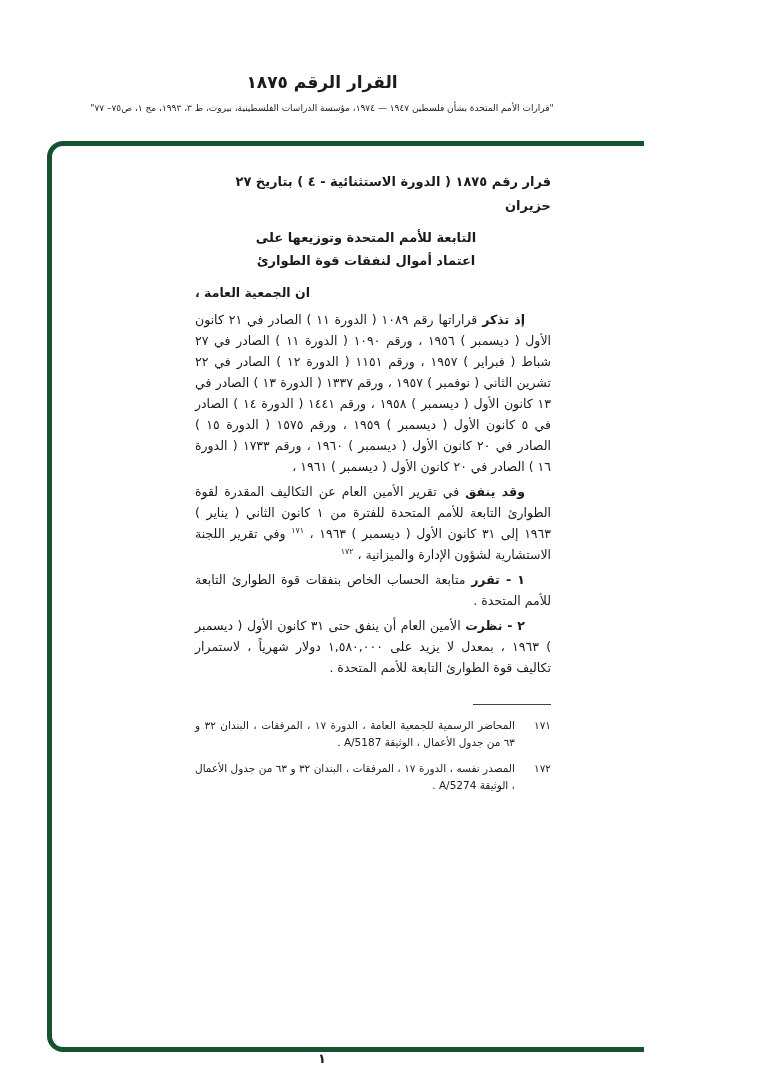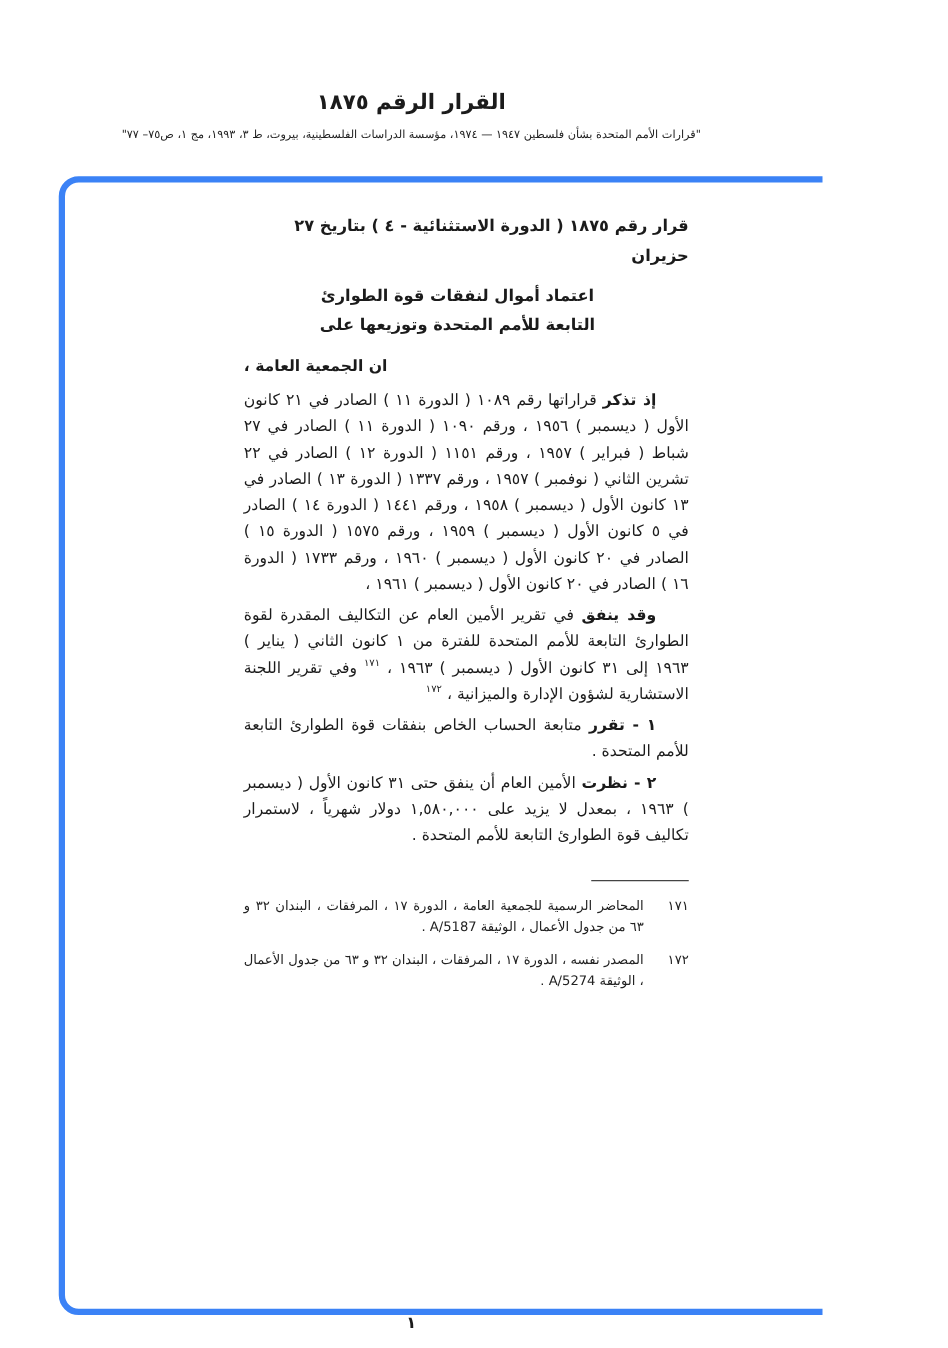--- a/index.html
+++ b/index.html
@@ -1,30 +1,30 @@
 <!DOCTYPE html>
 <html><head>
 <meta charset="utf-8">
 <style>
   html, body { margin:0; padding:0; background:#ffffff; }
   .page {
     position:relative; width:644px; height:1078px; background:#ffffff;
-    font-family:"DejaVu Sans", sans-serif; color:#1b1b1b; overflow:hidden;padding-left:14px;
+    font-family:"DejaVu Sans", sans-serif; color:#1b1b1b; overflow:hidden;
   }
   .doc-title {
     position:absolute; top:72px; left:0; width:100%; text-align:center;
     direction:rtl; font-size:17px; font-weight:bold;
   }
   .doc-source {
     position:absolute; top:103px; left:0; width:100%; text-align:center;
     direction:rtl; font-size:9px; color:#222;
   }
   .green-box {
     position:absolute; left:47px; top:141px; width:665px; height:901px;
-    border:5px solid #3b82f6; border-radius:16px; background:#ffffff;
+    border:5px solid #14532d; border-radius:16px; background:#ffffff;
   }
   .box-inner {
     position:absolute; top:24px; right:166px; width:356px; direction:rtl;
   }
   .res-title { font-weight:bold; font-size:13px; line-height:24px; text-align:right; margin-bottom:4px; }
   .res-subject { font-weight:bold; font-size:13px; line-height:23px; text-align:center; margin:8px 14px 10px 0; }
   .opening { font-weight:bold; font-size:12.5px; line-height:21px; text-align:left; margin-bottom:6px; }
   .para { font-size:12.5px; line-height:21px; text-align:justify; text-indent:26px; margin:0 0 4px 0; }
   .bold { font-weight:bold; }
   sup.fn-ref { font-size:8px; line-height:0; }
@@ -47,22 +47,22 @@
   <div class="doc-source">"قرارات الأمم المتحدة بشأن فلسطين ١٩٤٧ — ١٩٧٤، مؤسسة الدراسات الفلسطينية، بيروت، ط ٣، ١٩٩٣، مج ١، ص٧٥– ٧٧"</div>
 
   <div class="green-box">
     <div class="box-inner">
 
       <div class="res-title">
         <div>قرار رقم ١٨٧٥ ( الدورة الاستثنائية - ٤ ) بتاريخ ٢٧ حزيران</div>
       </div>
 
       <div class="res-subject">
+        <div>التابعة للأمم المتحدة وتوزيعها على</div>
         <div>اعتماد أموال لنفقات قوة الطوارئ</div>
-        <div>التابعة للأمم المتحدة وتوزيعها على</div>
       </div>
 
       <div class="opening">ان الجمعية العامة ،</div>
 
       <p class="para"><span class="bold">إذ تذكر</span><span> قراراتها رقم ١٠٨٩ ( الدورة ١١ ) الصادر في ٢١ كانون الأول ( ديسمبر ) ١٩٥٦ ، ورقم ١٠٩٠ ( الدورة ١١ ) الصادر في ٢٧ شباط ( فبراير ) ١٩٥٧ ، ورقم ١١٥١ ( الدورة ١٢ ) الصادر في ٢٢ تشرين الثاني ( نوفمبر ) ١٩٥٧ ، ورقم ١٣٣٧ ( الدورة ١٣ ) الصادر في ١٣ كانون الأول ( ديسمبر ) ١٩٥٨ ، ورقم ١٤٤١ ( الدورة ١٤ ) الصادر في ٥ كانون الأول ( ديسمبر ) ١٩٥٩ ، ورقم ١٥٧٥ ( الدورة ١٥ ) الصادر في ٢٠ كانون الأول ( ديسمبر ) ١٩٦٠ ، ورقم ١٧٣٣ ( الدورة ١٦ ) الصادر في ٢٠ كانون الأول ( ديسمبر ) ١٩٦١ ،</span></p>
 
       <p class="para"><span class="bold">وقد ينفق</span><span> في تقرير الأمين العام عن التكاليف المقدرة لقوة الطوارئ التابعة للأمم المتحدة للفترة من ١ كانون الثاني ( يناير ) ١٩٦٣ إلى ٣١ كانون الأول ( ديسمبر ) ١٩٦٣ ، </span><sup class="fn-ref">١٧١</sup><span> وفي تقرير اللجنة الاستشارية لشؤون الإدارة والميزانية ، </span><sup class="fn-ref">١٧٢</sup></p>
 
       <p class="para"><span class="bold">١ - </span><span class="bold">تقرر</span><span> متابعة الحساب الخاص بنفقات قوة الطوارئ التابعة للأمم المتحدة .</span></p>
 

